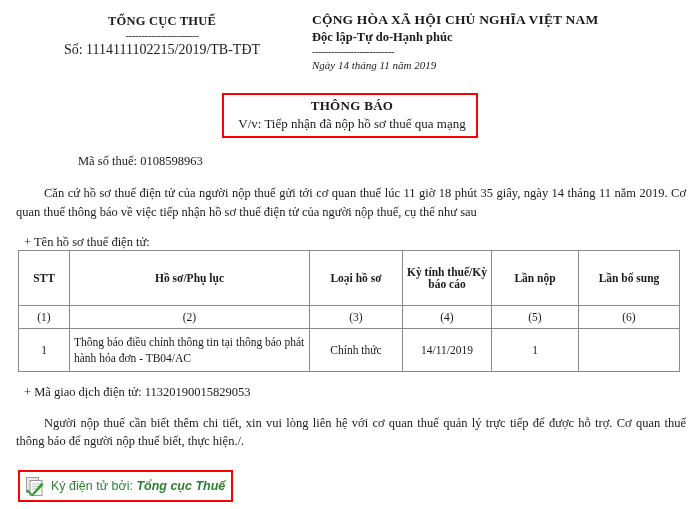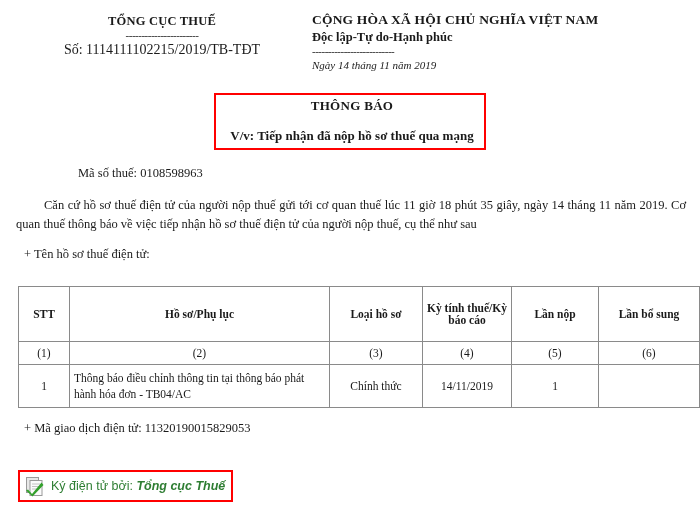--- a/index.html
+++ b/index.html
@@ -88,22 +88,22 @@
     text-align: center;
     box-sizing: border-box;
   }
   .title-main {
     font-size: 13px;
     font-weight: bold;
     letter-spacing: 0.3px;
   }
   .title-sub {
     font-size: 13px;
-    font-weight: bold;
-    margin-top: 14px;
+    font-weight: normal;
+    margin-top: 2px;
     white-space: nowrap;
   }
 
   
   .recipient-block {
     margin-top: 14px;
     padding-left: 78px;
     font-size: 12.5px;
     line-height: 1.45;
   }
@@ -121,22 +121,22 @@
     text-indent: 28px;
   }
   .bullet-line {
     margin-top: 13px;
     padding-left: 24px;
     font-size: 12.5px;
   }
 
   
   .table-wrap {
-    margin-top: 24px;
-    padding: 0 0 0 18px;
+    margin-top: 0;
+    padding: 0 20px 0 18px;
   }
   table.doc-table {
     width: 100%;
     border-collapse: collapse;
     font-size: 11.5px;
   }
   table.doc-table th,
   table.doc-table td {
     border: 1px solid #8a8a8a;
     padding: 4px 4px;
@@ -263,20 +263,21 @@
           <td class="center">14/11/2019</td>
           <td class="center">1</td>
           <td class="center"></td>
         </tr>
       </tbody>
     </table>
   </div>
 
   <div class="bullet-line">+ Mã giao dịch điện tử: 11320190015829053</div>
 
+  <div class="para">Người nộp thuế cần biết thêm chi tiết, xin vui lòng liên hệ với cơ quan thuế quản lý trực tiếp để được hỗ trợ. Cơ quan thuế thông báo để người nộp thuế biết, thực hiện./.</div>
 
   <div class="sig-wrap">
     <div class="sig-box">
       <span class="sig-icon">
         <svg width="22" height="22" viewBox="0 0 22 22" aria-hidden="true">
           <rect x="2.5" y="2.5" width="12" height="15" fill="#e8e8e8" stroke="#9a9a9a" stroke-width="1"></rect>
           <rect x="6" y="5.5" width="12" height="15" fill="#fbfbfb" stroke="#9a9a9a" stroke-width="1"></rect>
           <line x1="8" y1="9" x2="16" y2="9" stroke="#c2c2c2" stroke-width="1"></line>
           <line x1="8" y1="11.5" x2="16" y2="11.5" stroke="#c2c2c2" stroke-width="1"></line>
           <line x1="8" y1="14" x2="13" y2="14" stroke="#c2c2c2" stroke-width="1"></line>

